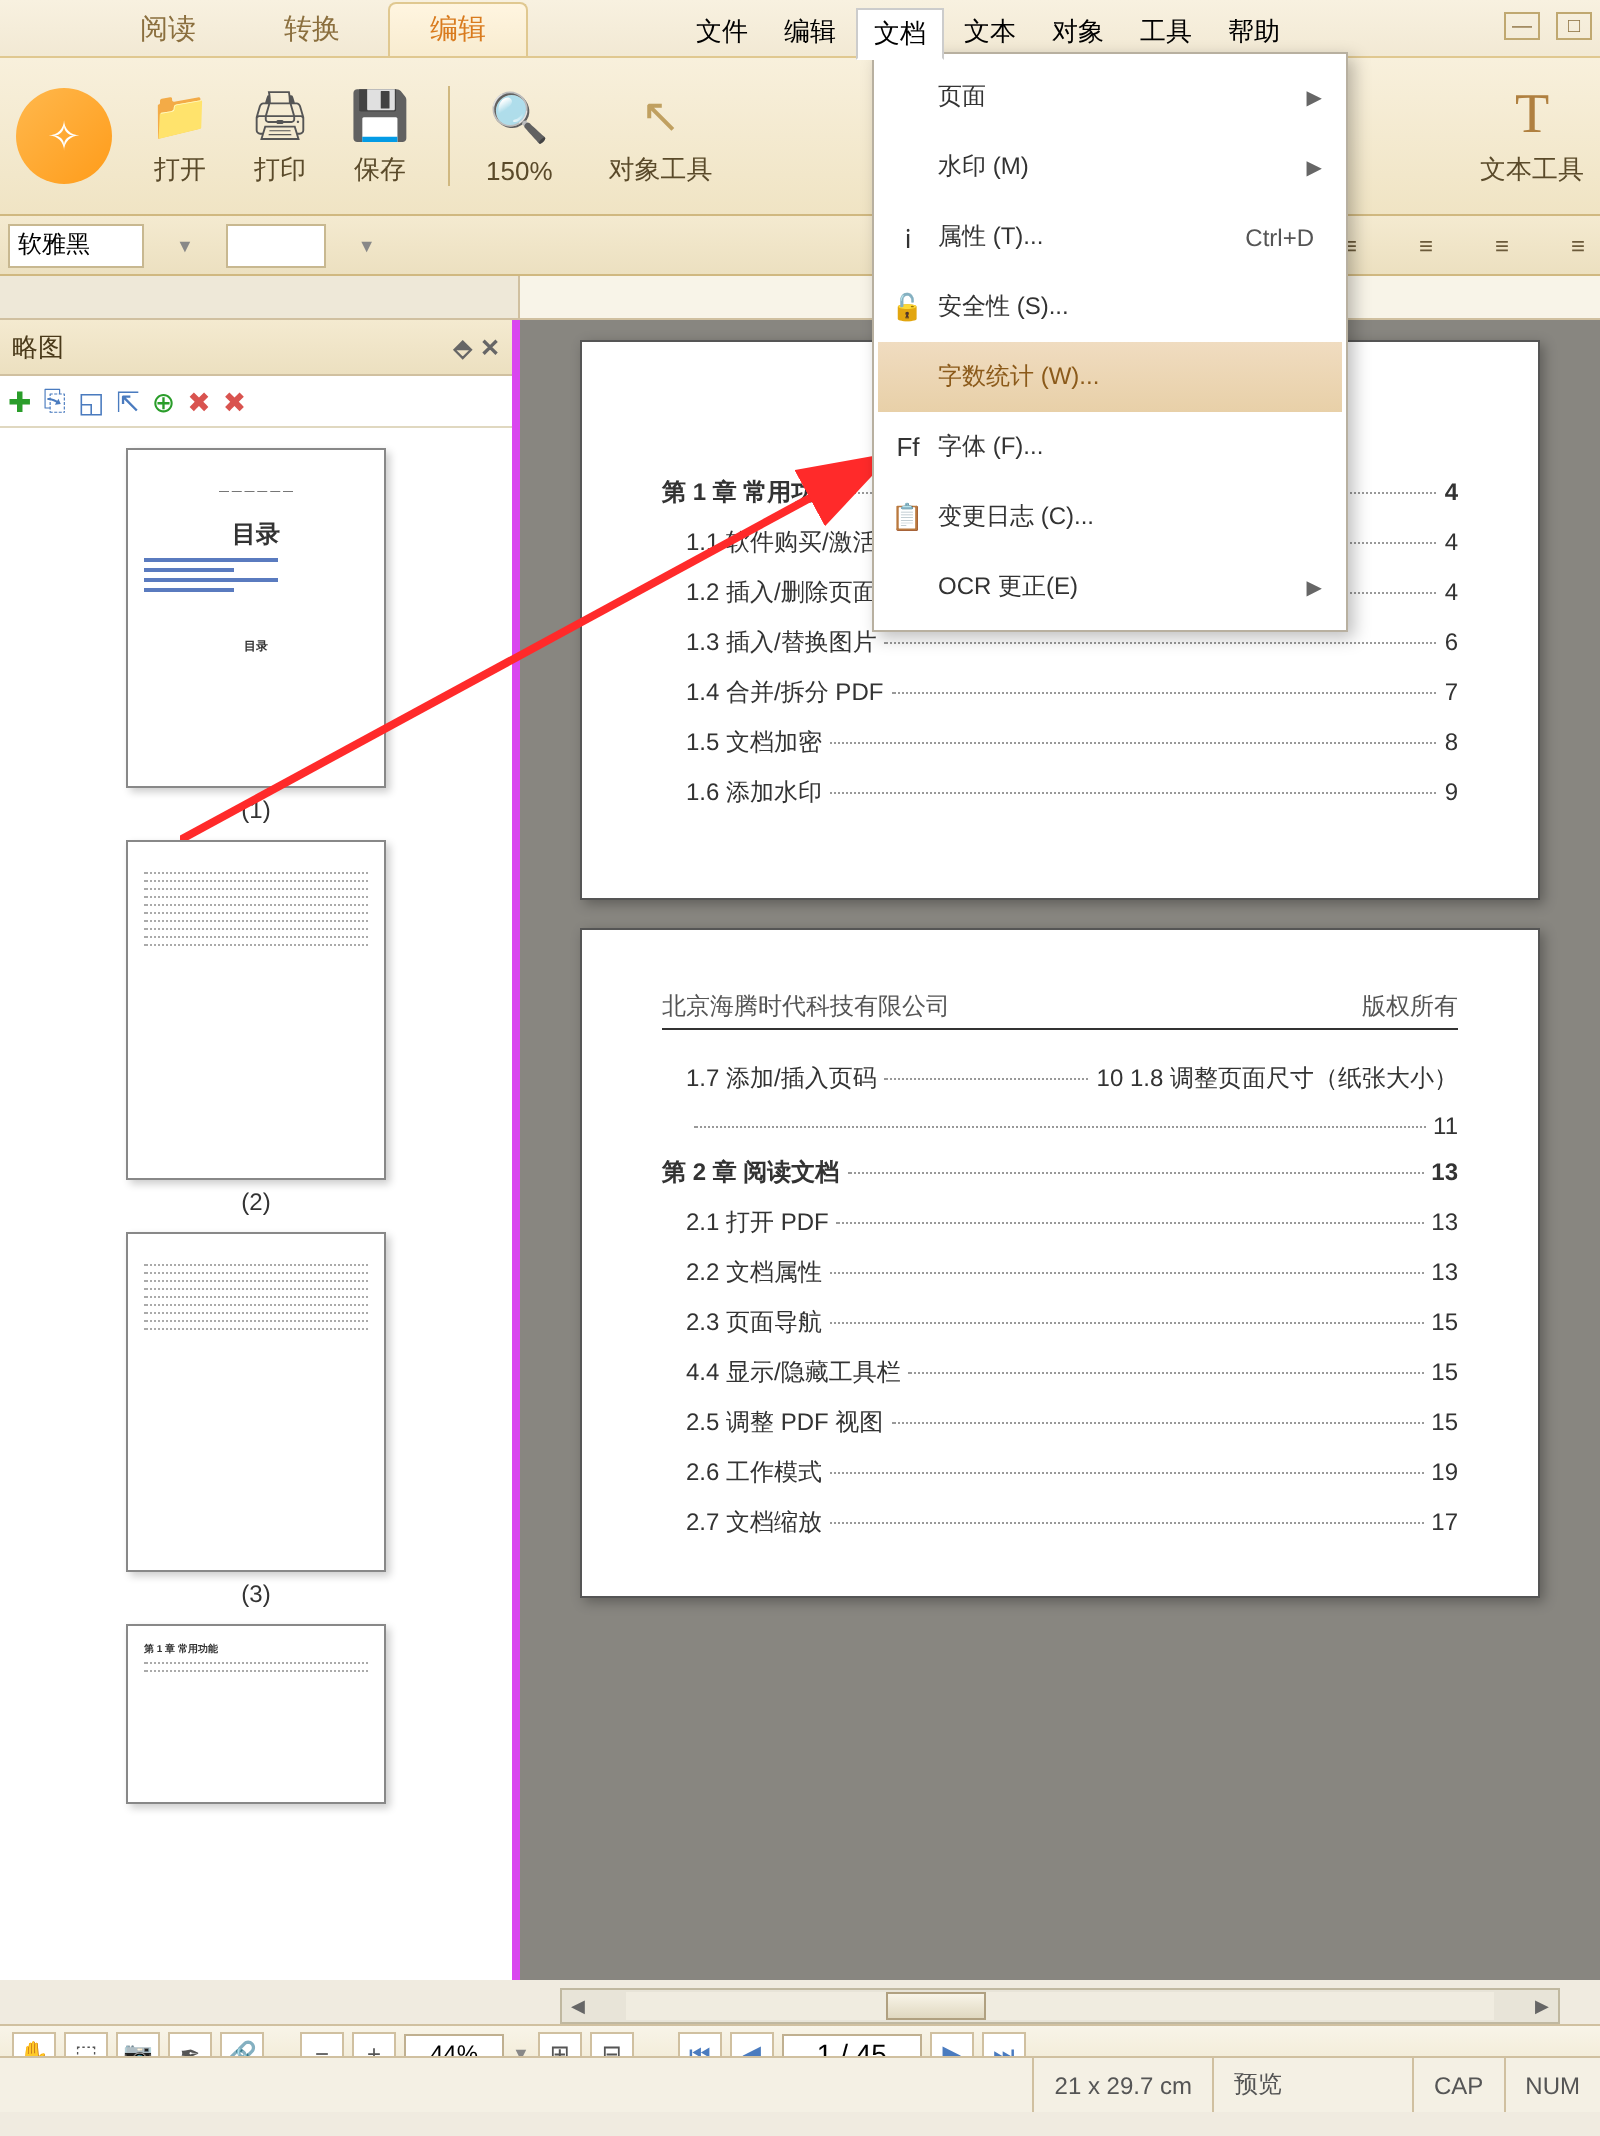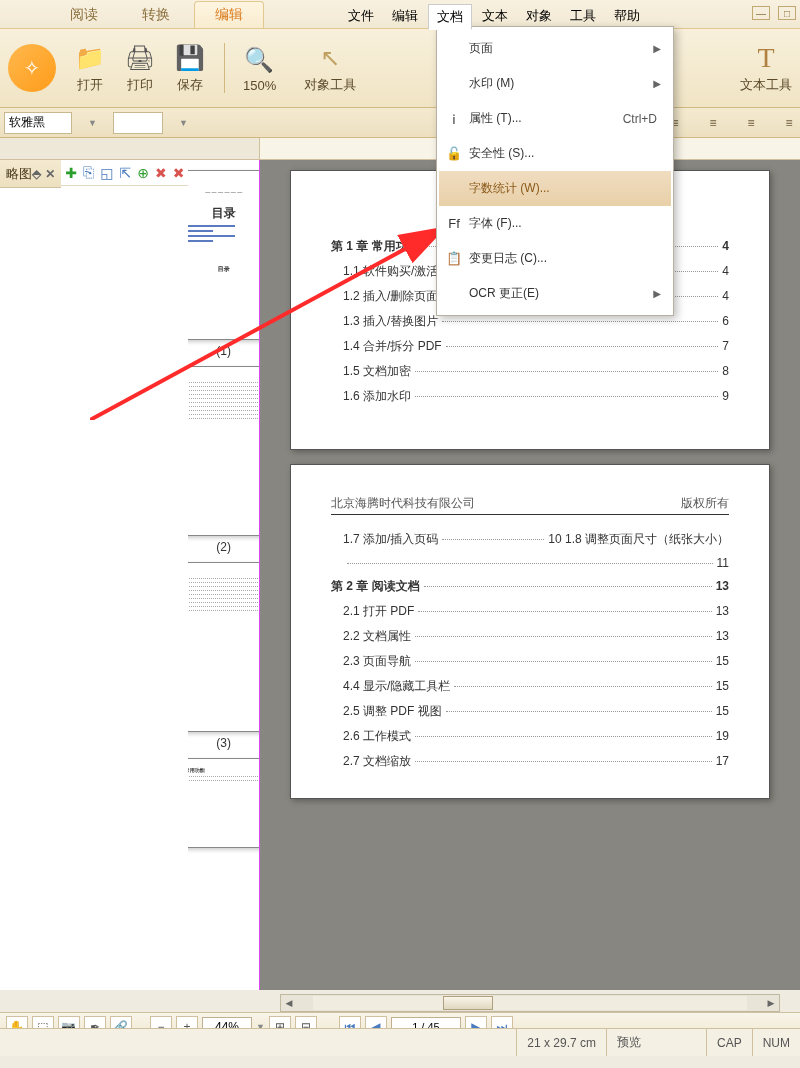--- a/index.html
+++ b/index.html
@@ -16,21 +16,21 @@
 .rbtn{display:flex;flex-direction:column;align-items:center;gap:2px;cursor:pointer;position:relative}
 .rbtn .ic{width:32px;height:32px;display:flex;align-items:center;justify-content:center;font-size:24px}
 .rbtn .lbl{font-size:13px;color:#5a4a2a}
 .logo{width:48px;height:48px;background:linear-gradient(135deg,#ffb84d,#ff9c1a);border-radius:50%;display:flex;align-items:center;justify-content:center;color:#fff;font-size:20px}
 .fontbar{height:30px;background:linear-gradient(#f4ead0,#ece0c0);border-bottom:1px solid #d0b880;display:flex;align-items:center;padding-left:4px;gap:16px}
 .fontsel{width:68px;height:22px;background:#fff;border:1px solid #c8b890;padding:2px 4px;font-size:12px}
 .fbtn{width:22px;height:22px;border:1px solid transparent;display:flex;align-items:center;justify-content:center;cursor:pointer;color:#6b5a3a}
 .ruler{height:22px;background:#f8f4e8;border-bottom:1px solid #d0c0a0;display:flex;position:relative;overflow:hidden}
 .ruler-left{width:260px;background:#eee8d8;border-right:1px solid #d0c0a0}
 .main{display:flex;height:830px}
-.sidebar{width:260px;background:#fff;border-right:1px solid #d946ef;display:flex;flex-direction:row}
+.sidebar{width:260px;background:#fff;border-right:4px solid #d946ef;display:flex;flex-direction:column}
 .sbhead{height:28px;background:linear-gradient(#f4ead0,#ece0c0);border-bottom:1px solid #d0c0a0;display:flex;align-items:center;justify-content:space-between;padding:0 6px}
 .sbhead .ttl{font-size:13px;color:#4a3a1a}
 .sbhead .ctrls{display:flex;gap:4px}
 .sbhead .ctrls span{cursor:pointer;font-size:12px;color:#666;font-weight:bold}
 .sbtools{height:26px;border-bottom:1px solid #e0d8c0;display:flex;align-items:center;padding:0 4px;gap:6px}
 .sbtools span{cursor:pointer;font-size:14px}
 .thumbs{flex:1;overflow:auto;padding:10px;display:flex;flex-direction:column;align-items:center;gap:8px}
 .thumb{display:flex;flex-direction:column;align-items:center;gap:4px}
 .thumb .pg{width:130px;height:170px;background:#fff;border:1px solid #888;box-shadow:2px 2px 4px rgba(0,0,0,.2);padding:8px;font-size:5px;color:#333;overflow:hidden}
 .thumb .pg.short{height:90px}
@@ -47,21 +47,21 @@
 .dropdown{position:absolute;top:26px;left:436px;width:238px;background:#fff;border:1px solid #b8b0a0;box-shadow:3px 3px 8px rgba(0,0,0,.25);z-index:100;padding:4px 2px}
 .ddi{height:35px;display:flex;align-items:center;padding:0 10px 0 30px;cursor:pointer;font-size:13px;color:#333;position:relative}
 .ddi.hl{background:linear-gradient(#f0dcc0,#e8d0a8);color:#8b5a1a}
 .ddi .arw{position:absolute;right:10px;font-size:10px;color:#666}
 .ddi .kb{position:absolute;right:14px;font-size:12px;color:#555}
 .ddi .dico{position:absolute;left:6px;width:18px;text-align:center;font-size:13px}
 .arrow{position:absolute;top:220px;left:90px;z-index:50;pointer-events:none}
 .bottombar{position:absolute;bottom:28px;left:0;right:0;height:28px;background:linear-gradient(#f8f4e8,#f0e8d0);border-top:1px solid #d0c0a0;display:flex;align-items:center;padding:0 6px;gap:4px}
 .bb{width:22px;height:22px;border:1px solid #d0c0a0;background:#fff;display:flex;align-items:center;justify-content:center;cursor:pointer;font-size:12px;color:#555}
 .zoom{width:50px;height:20px;border:1px solid #c0b090;background:#fff;text-align:center;font-size:12px;padding:2px}
-.pgnum{width:70px;height:20px;border:1px solid #c0b090;background:#fff;text-align:center;font-size:11px;padding:2px}
+.pgnum{width:70px;height:20px;border:1px solid #c0b090;background:#fff;text-align:center;font-size:14px;padding:2px}
 .status{position:absolute;bottom:12px;left:0;right:0;height:28px;background:#f4f0e4;border-top:1px solid #d0c0a0;display:flex;align-items:center;font-size:12px;color:#555}
 .status .cell{border-left:1px solid #d0c0a0;padding:0 10px;height:100%;display:flex;align-items:center}
 .hscroll{position:absolute;bottom:56px;left:280px;right:20px;height:18px;background:#e8e4d8;border:1px solid #c0b8a0;display:flex;align-items:center}
 .hscroll .tr{flex:1;height:14px;background:#f0ece0;margin:0 16px;position:relative}
 .hscroll .th{position:absolute;left:30%;width:50px;height:14px;background:linear-gradient(#f8f4e8,#e0d8c0);border:1px solid #b0a080}
 .hscroll .ab{width:16px;height:16px;display:flex;align-items:center;justify-content:center;font-size:9px;color:#666;cursor:pointer}
 .tline{height:2px;background:#5a7bbf;margin:3px 0;width:60%}
 .tline.s{width:40%}
 </style>
 </head>

